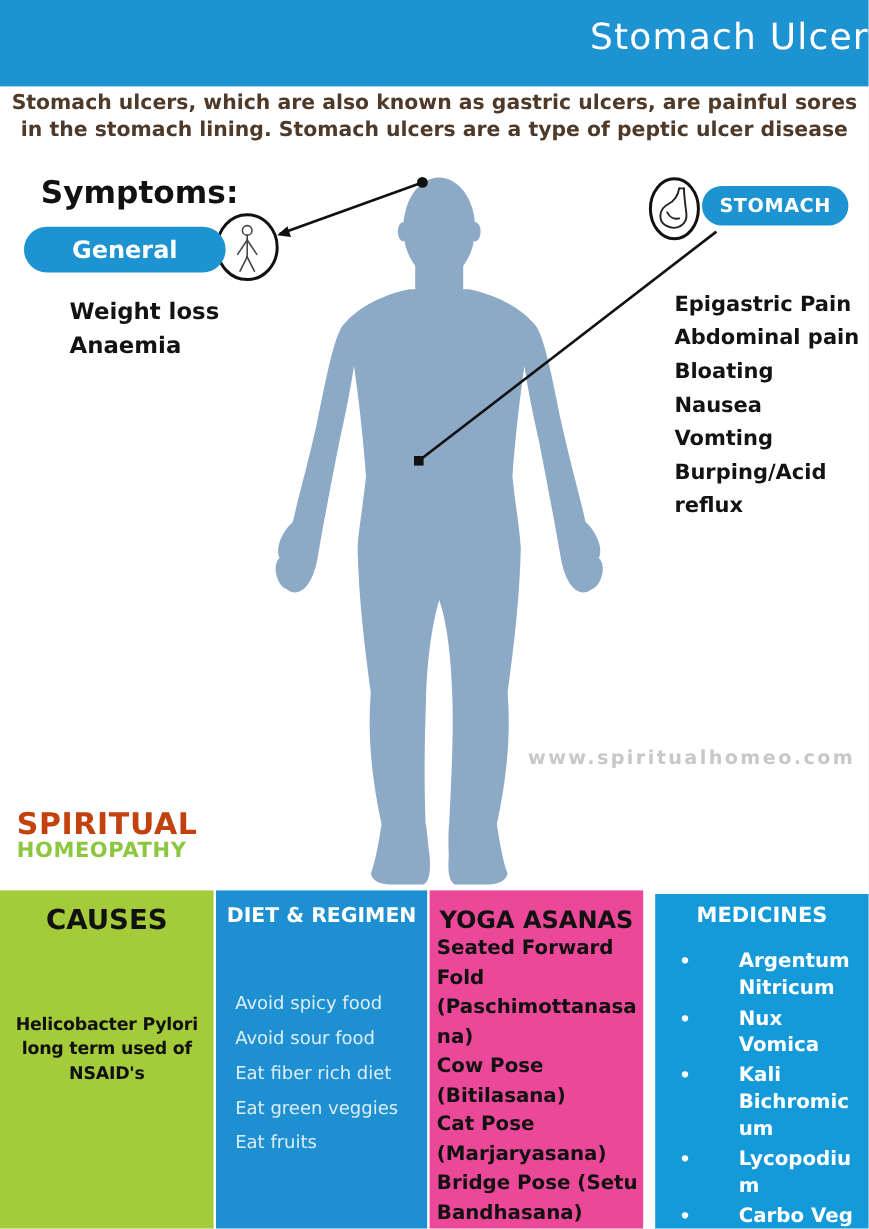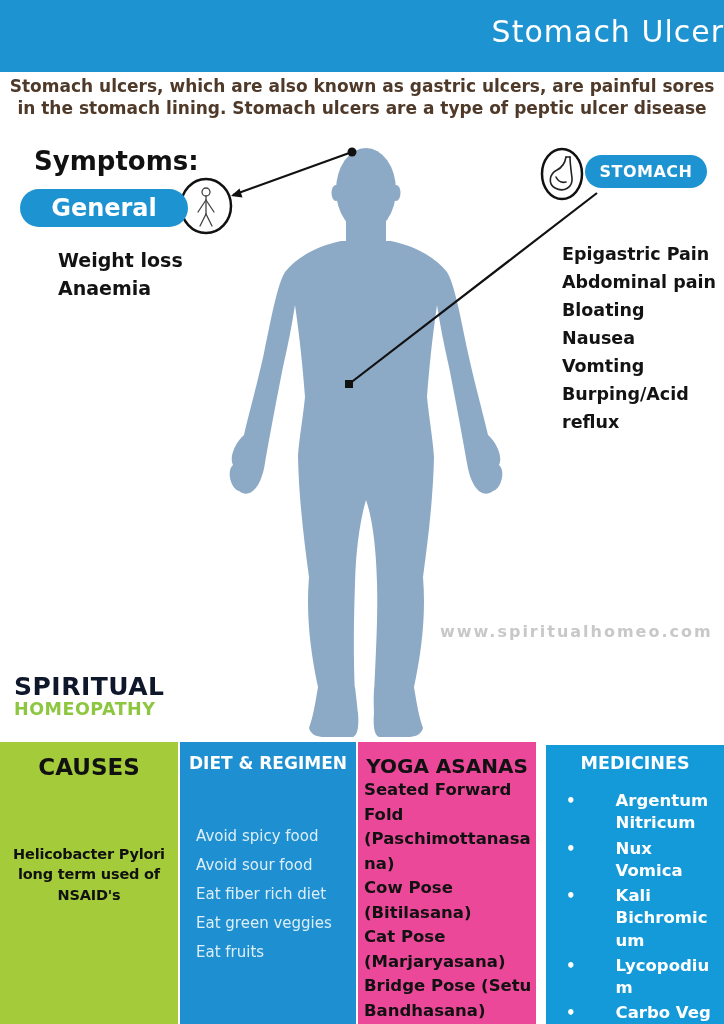--- a/index.html
+++ b/index.html
@@ -17,36 +17,36 @@
   .intro-text{
     position:absolute;left:7px;top:76px;width:710px;text-align:center;
     color:#4F3A2A;font-size:17px;font-weight:bold;line-height:1.28;
   }
   
   .symptoms-heading{position:absolute;left:34px;top:146px;font-size:26px;font-weight:800;color:#111;}
   .pill{
     position:absolute;background:#1E93D2;color:#fff;font-weight:bold;
     display:flex;align-items:center;justify-content:center;
   }
-  .general-pill{left:20px;top:189px;width:168px;height:38px;border-radius:19px;font-size:24px;}
+  .general-pill{left:20px;top:189px;width:168px;height:38px;border-radius:19px;font-size:20px;}
   .stomach-pill{left:585px;top:155px;width:122px;height:33px;border-radius:17px;font-size:16px;letter-spacing:.5px;}
   .general-list{
     position:absolute;left:58px;top:246px;font-size:19px;font-weight:bold;color:#131313;line-height:28px;
   }
   .stomach-list{
     position:absolute;left:562px;top:240px;width:168px;
     font-size:17.5px;font-weight:bold;color:#131313;line-height:28px;overflow-wrap:break-word;
   }
   .figure-layer{position:absolute;left:0;top:0;width:724px;height:1024px;pointer-events:none;}
   .watermark{
     position:absolute;left:440px;top:622px;width:260px;text-align:center;
     color:#C8C8C8;font-size:16px;font-weight:bold;letter-spacing:2px;
   }
   .logo{position:absolute;left:14px;top:674px;line-height:1.05;}
-  .logo-line1{color:#0f172a;font-size:25px;font-weight:800;letter-spacing:.5px;}
+  .logo-line1{color:#c2410c;font-size:25px;font-weight:800;letter-spacing:.5px;}
   .logo-line2{color:#8DC63F;font-size:17.5px;font-weight:800;letter-spacing:.5px;}
   
   .panel{position:absolute;top:742px;height:282px;}
   .panel-causes{left:0;width:178px;background:#A4CB39;}
   .panel-diet{left:180px;width:176px;background:#1E8FD0;}
   .panel-yoga{left:358px;width:178px;background:#ec4899;}
   .panel-medicines{left:546px;top:745px;width:178px;height:279px;background:#149AD9;}
   .panel-heading{position:absolute;left:0;width:100%;text-align:center;font-weight:800;}
   .causes-heading{top:12px;font-size:23px;color:#111;}
   .diet-heading{top:11px;font-size:17px;color:#fff;}

